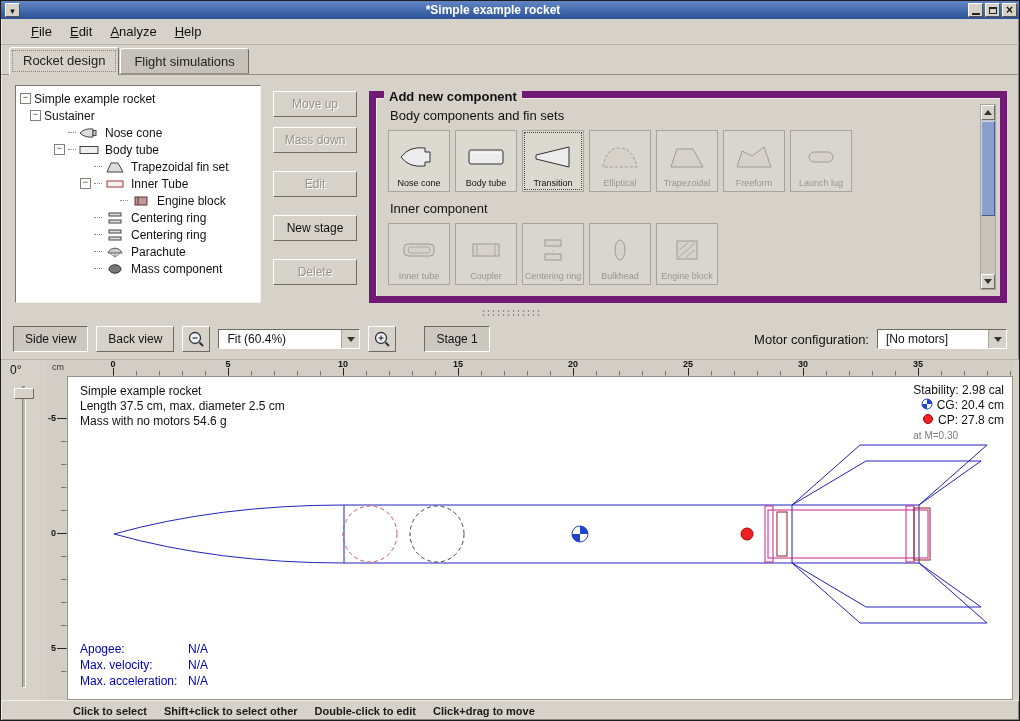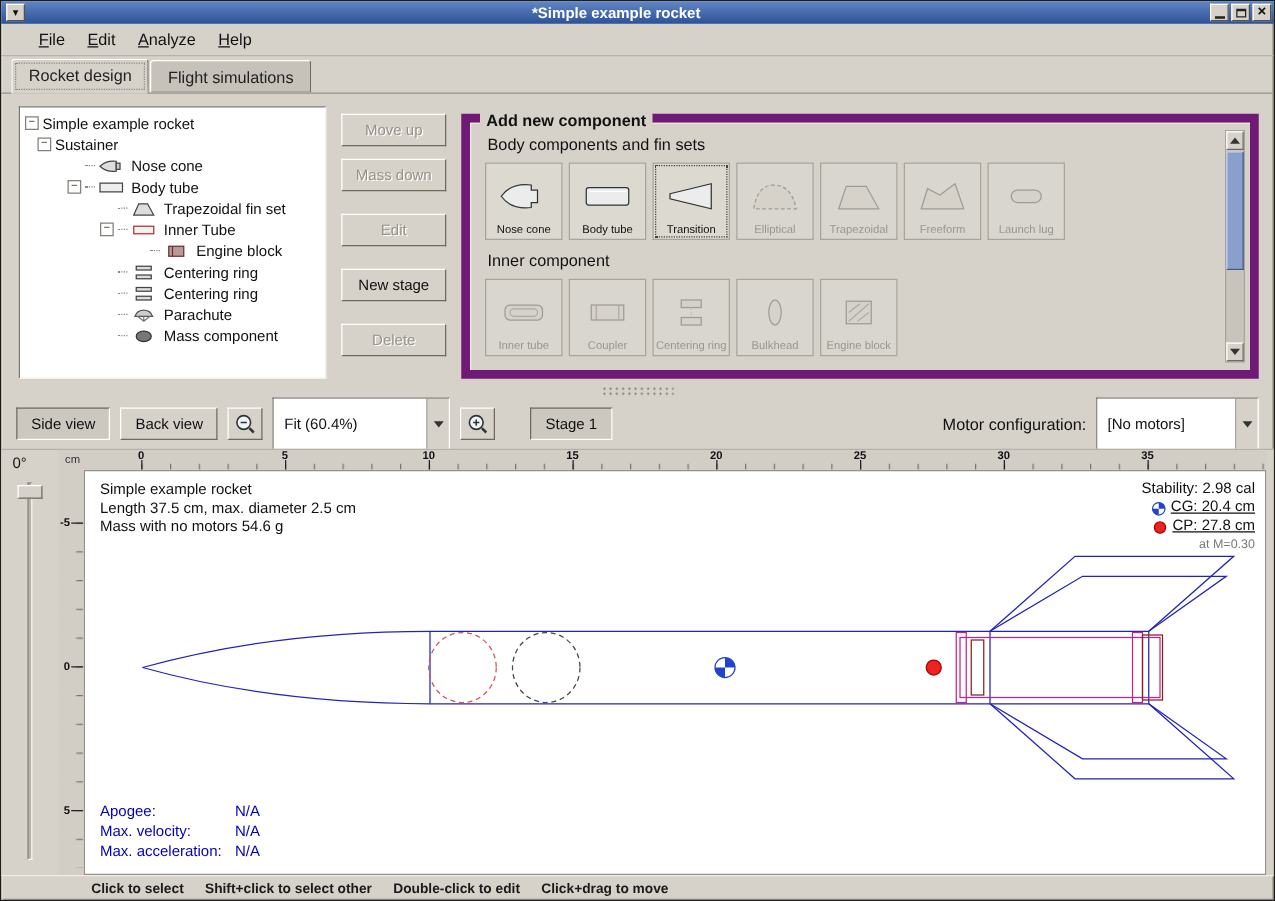--- a/index.html
+++ b/index.html
@@ -72,41 +72,41 @@
   
   .splitter { height:12px; display:flex; align-items:center; justify-content:center; flex:none; }
   .splitter-dots { width:58px; height:8px; background-image:radial-gradient(#8a8a8a 1px, transparent 1.2px); background-size:5px 4px; }
 
   
   .view-toolbar { height:40px; display:flex; align-items:center; padding:0 12px; gap:8px; flex:none; }
   .vbtn { height:26px; padding:0 11px; background:#d6d2ca; border:1px solid; border-color:#fff #6e6a62 #6e6a62 #fff;
           font-size:12px; display:flex; align-items:center; color:#111; }
   .vbtn.selected { background:#ccc8c0; border-color:#6e6a62 #fff #fff #6e6a62; }
   .icon-btn { width:28px; justify-content:center; padding:0; }
-  .combo { height:42px; display:flex; align-items:stretch; border:1px solid; border-color:#6e6a62 #fff #fff #6e6a62; background:#fff; }
+  .combo { height:20px; display:flex; align-items:stretch; border:1px solid; border-color:#6e6a62 #fff #fff #6e6a62; background:#fff; }
   .cval { padding:0 8px; font-size:12px; display:flex; align-items:center; background:#fff; color:#111; flex:1; white-space:nowrap; }
   .cbtn { width:18px; background:#d6d2ca; border-left:1px solid #aaa69e; display:flex; align-items:center; justify-content:center; }
   .zoom-combo { width:142px; } .motor-combo { width:130px; }
   .motor-label { margin-left:auto; font-size:13px; color:#111; }
   .stage-gap { width:12px; }
 
   
   .drawing { height:341px; position:relative; background:#d6d2ca; border-top:1px solid #b6b2aa; flex:none; }
   .rot-label { position:absolute; top:3px; left:9px; font-size:12px; color:#111; }
   .rot-track { position:absolute; left:21px; top:26px; bottom:12px; width:4px; background:#b8b4ac; border:1px solid; border-color:#8a867e #fff #fff #8a867e; }
   .rot-handle { position:absolute; left:13px; top:28px; width:20px; height:11px; background:#d6d2ca; border:1px solid; border-color:#fff #6e6a62 #6e6a62 #fff; }
   .corner { position:absolute; left:46px; top:0; width:20px; height:16px; font-size:9px; color:#333; background:#d2cec6; padding:2px 0 0 5px; }
   .h-ruler { position:absolute; left:66px; top:0; width:946px; height:16px; background:#d2cec6; }
   .v-ruler { position:absolute; left:46px; top:16px; width:20px; bottom:0; background:#d2cec6; }
   .canvas { position:absolute; left:66px; top:16px; width:946px; bottom:0; background:#fff; border:1px solid #96928a; }
   .rocket-svg { position:absolute; left:0; top:0; }
   .info-block { position:absolute; left:12px; top:7px; font-size:12px; line-height:15px; color:#111; }
   .stab-block { position:absolute; right:8px; top:6px; font-size:12px; line-height:15px; color:#111; }
-  .stab-row { display:flex; justify-content:flex-end; align-items:flex-end; gap:4px;text-decoration:underline; }
-  .mach { color:#7a7a7a; font-size:10px; text-align:right; }
+  .stab-row { display:flex; justify-content:flex-end; align-items:flex-start; gap:4px; }
+  .mach { color:#7a7a7a; font-size:10px; }
   .flight-block { position:absolute; left:12px; bottom:10px; color:#0000bb; font-size:12px; line-height:16px; }
   .flight-row { display:flex; }
   .fl { width:108px; } .fv { font-weight:normal; }
 
   
   .statusbar { flex:1; min-height:18px; display:flex; align-items:center; padding-left:72px; gap:17px;
                font-size:11px; font-weight:bold; color:#1a1a1a; border-top:1px solid #f0ede6; }
 </style>
 </head>
 <body>

